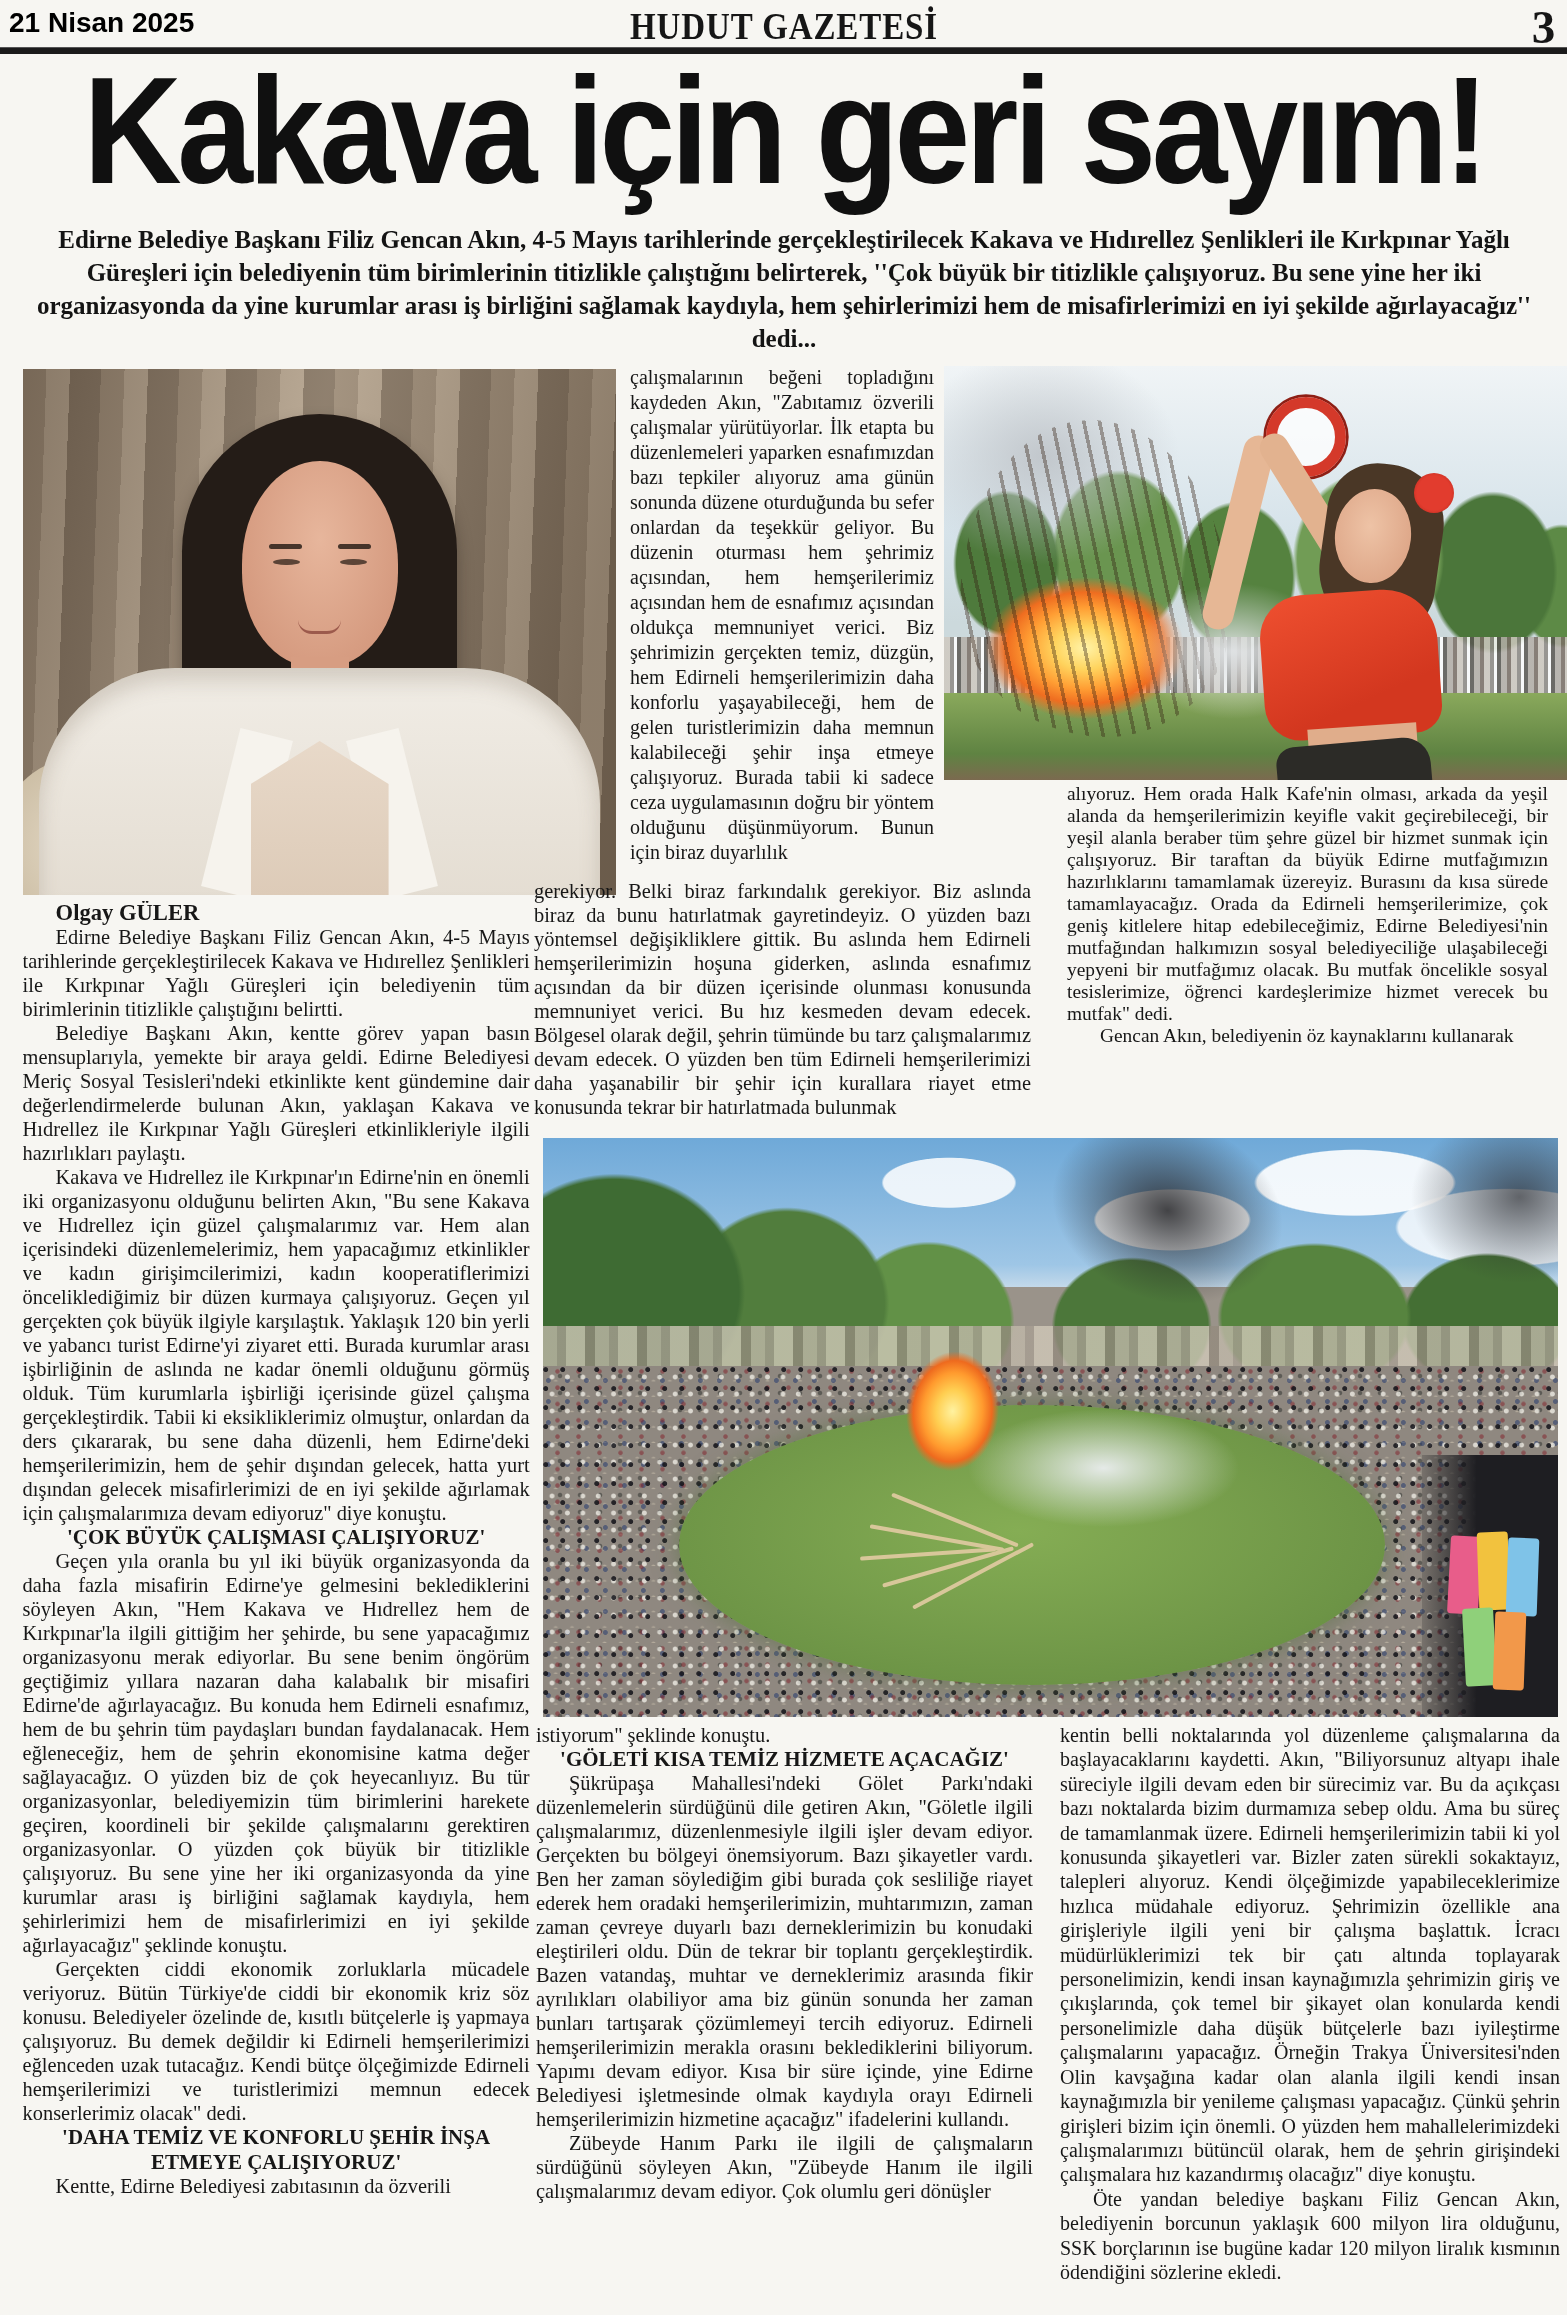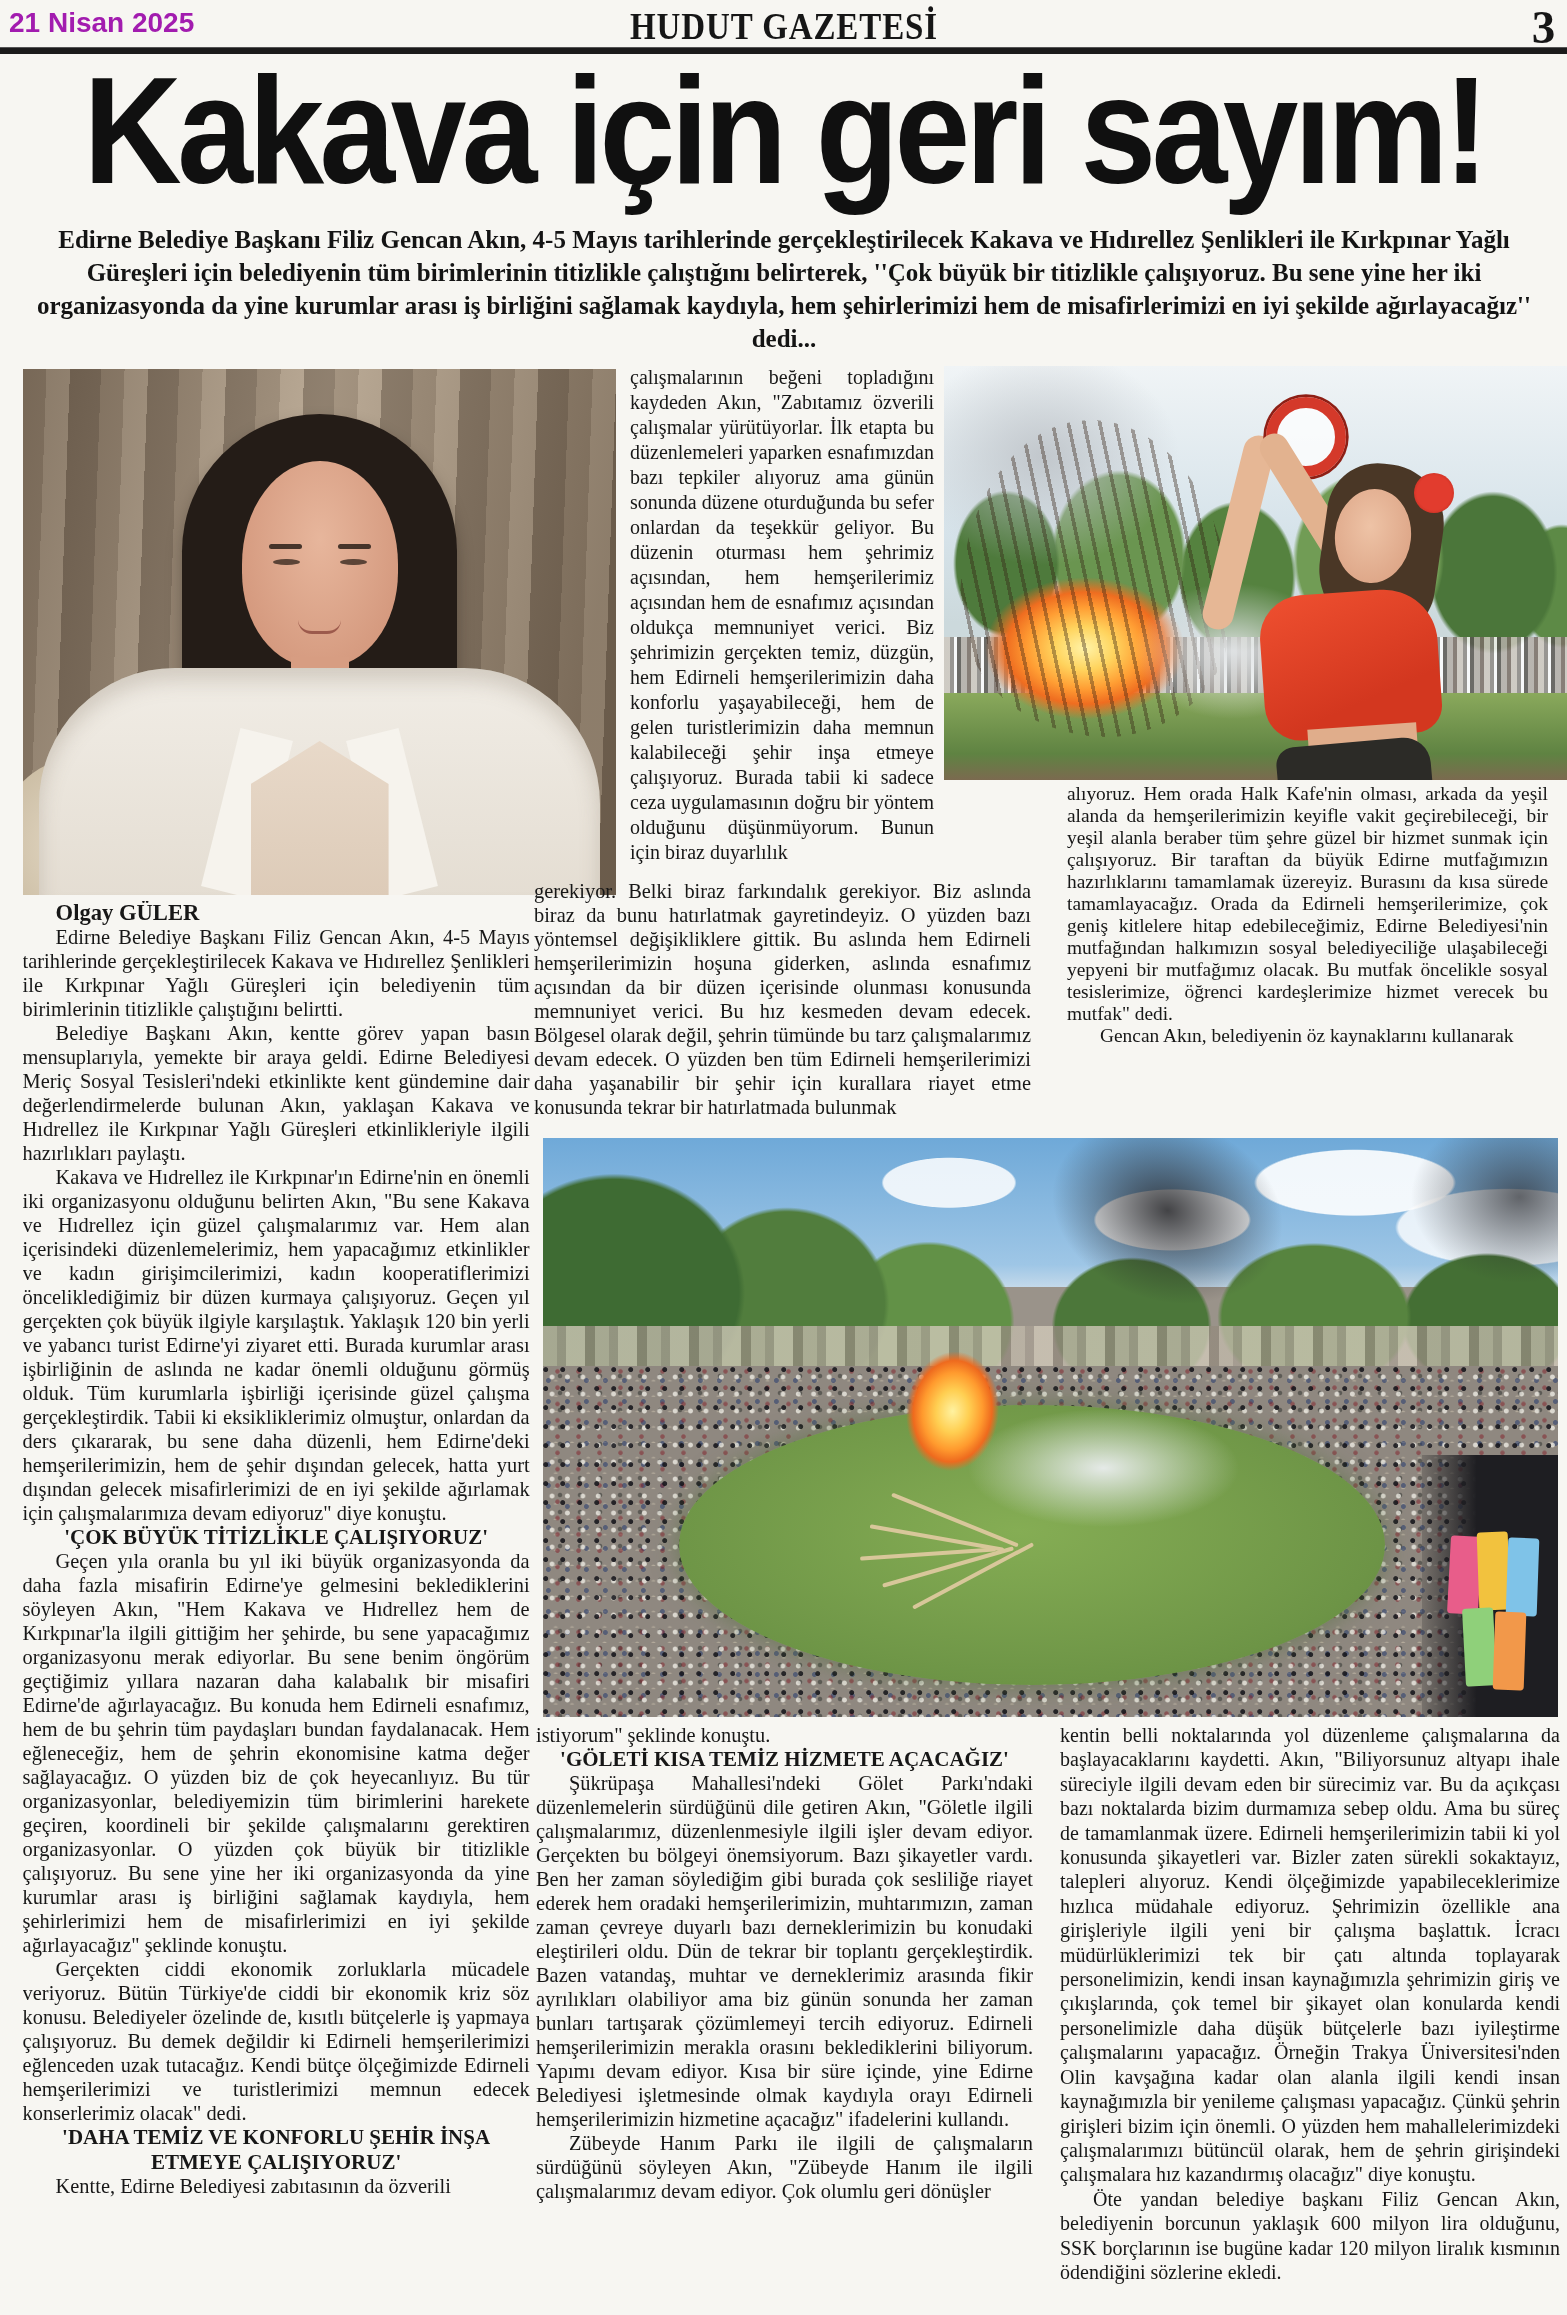--- a/index.html
+++ b/index.html
@@ -1,20 +1,20 @@
 <!DOCTYPE html>
 <html style="font-size:14.5px"><head>
 <meta charset="utf-8">
 <style>
   html,body{margin:0;padding:0;}
   body{width:1568px;height:2316px;background:#e9e8e4;font-family:"Liberation Serif",serif;}
   .page{position:relative;width:1568px;height:2316px;background:#f7f6f2;color:#131313;overflow:hidden;}
 
   
-  .hdr-date{position:absolute;left:9px;top:7.2px;font-family:"Liberation Sans",sans-serif;font-weight:bold;font-size:28px;letter-spacing:0px;color:#a21caf;}
+  .hdr-date{position:absolute;left:9px;top:7.2px;font-family:"Liberation Sans",sans-serif;font-weight:bold;font-size:28px;letter-spacing:0px;color:#000000;}
   .hdr-masthead{position:absolute;left:0;right:0;top:5.4px;text-align:center;font-family:"Liberation Serif",serif;font-weight:bold;font-size:33px;letter-spacing:0.9px;transform:scaleY(1.18);transform-origin:top center;color:#161616;}
   .hdr-page{position:absolute;right:12.7px;top:0px;font-family:"Liberation Serif",serif;font-weight:bold;font-size:47px;color:#161616;}
   .hdr-rule{position:absolute;left:0;right:0;top:47px;height:6.3px;background:#1b1b1b;border-top:0.9px solid #555;}
 
   
   .headline{position:absolute;left:0;right:0;top:43px;text-align:center;font-family:"Liberation Sans",sans-serif;font-weight:bold;font-size:136px;letter-spacing:-4.5px;white-space:nowrap;transform:scaleY(1.12);transform-origin:top center;color:#101010;}
   .deck{position:absolute;left:33px;top:223px;width:1502px;text-align:center;font-weight:bold;font-size:25px;line-height:33px;color:#141414;}
 
   
   .col{position:absolute;text-align:justify;font-size:20.4px;line-height:24px;color:#171717;}
@@ -185,21 +185,21 @@
     <div class="pc-panel" style="right:20px;top:400px;background:#7fc3e8;transform:rotate(2deg);"></div>
     <div class="pc-panel" style="right:63px;top:470px;background:#8fd07a;transform:rotate(-3deg);"></div>
     <div class="pc-panel" style="right:33px;top:474px;background:#f2984a;transform:rotate(2deg);"></div>
   </div>
 
   <div class="col block-left">
     <p class="byline">Olgay GÜLER</p>
     <p class="ind">Edirne Belediye Başkanı Filiz Gencan Akın, 4-5 Mayıs tarihlerinde gerçekleştirilecek Kakava ve Hıdırellez Şenlikleri ile Kırkpınar Yağlı Güreşleri için belediyenin tüm birimlerinin titizlikle çalıştığını belirtti.</p>
     <p class="ind">Belediye Başkanı Akın, kentte görev yapan basın mensuplarıyla, yemekte bir araya geldi. Edirne Belediyesi Meriç Sosyal Tesisleri'ndeki etkinlikte kent gündemine dair değerlendirmelerde bulunan Akın, yaklaşan Kakava ve Hıdrellez ile Kırkpınar Yağlı Güreşleri etkinlikleriyle ilgili hazırlıkları paylaştı.</p>
     <p class="ind">Kakava ve Hıdrellez ile Kırkpınar'ın Edirne'nin en önemli iki organizasyonu olduğunu belirten Akın, "Bu sene Kakava ve Hıdrellez için güzel çalışmalarımız var. Hem alan içerisindeki düzenlemelerimiz, hem yapacağımız etkinlikler ve kadın girişimcilerimizi, kadın kooperatiflerimizi önceliklediğimiz bir düzen kurmaya çalışıyoruz. Geçen yıl gerçekten çok büyük ilgiyle karşılaştık. Yaklaşık 120 bin yerli ve yabancı turist Edirne'yi ziyaret etti. Burada kurumlar arası işbirliğinin de aslında ne kadar önemli olduğunu görmüş olduk. Tüm kurumlarla işbirliği içerisinde güzel çalışma gerçekleştirdik. Tabii ki eksikliklerimiz olmuştur, onlardan da ders çıkararak, bu sene daha düzenli, hem Edirne'deki hemşerilerimizin, hem de şehir dışından gelecek, hatta yurt dışından gelecek misafirlerimizi de en iyi şekilde ağırlamak için çalışmalarımıza devam ediyoruz" diye konuştu.</p>
-    <h4>'ÇOK BÜYÜK TİTİZLİKLE ÇALIŞIYORUZ'</h4>
+    <h4>'ÇOK BÜYÜK ÇALIŞMASI ÇALIŞIYORUZ'</h4>
     <p class="ind">Geçen yıla oranla bu yıl iki büyük organizasyonda da daha fazla misafirin Edirne'ye gelmesini beklediklerini söyleyen Akın, "Hem Kakava ve Hıdrellez hem de Kırkpınar'la ilgili gittiğim her şehirde, bu sene yapacağımız organizasyonu merak ediyorlar. Bu sene benim öngörüm geçtiğimiz yıllara nazaran daha kalabalık bir misafiri Edirne'de ağırlayacağız. Bu konuda hem Edirneli esnafımız, hem de bu şehrin tüm paydaşları bundan faydalanacak. Hem eğleneceğiz, hem de şehrin ekonomisine katma değer sağlayacağız. O yüzden biz de çok heyecanlıyız. Bu tür organizasyonlar, belediyemizin tüm birimlerini harekete geçiren, koordineli bir şekilde çalışmalarını gerektiren organizasyonlar. O yüzden çok büyük bir titizlikle çalışıyoruz. Bu sene yine her iki organizasyonda da yine kurumlar arası iş birliğini sağlamak kaydıyla, hem şehirlerimizi hem de misafirlerimizi en iyi şekilde ağırlayacağız" şeklinde konuştu.</p>
     <p class="ind">Gerçekten ciddi ekonomik zorluklarla mücadele veriyoruz. Bütün Türkiye'de ciddi bir ekonomik kriz söz konusu. Belediyeler özelinde de, kısıtlı bütçelerle iş yapmaya çalışıyoruz. Bu demek değildir ki Edirneli hemşerilerimizi eğlenceden uzak tutacağız. Kendi bütçe ölçeğimizde Edirneli hemşerilerimizi ve turistlerimizi memnun edecek konserlerimiz olacak" dedi.</p>
     <h4>'DAHA TEMİZ VE KONFORLU ŞEHİR İNŞA ETMEYE ÇALIŞIYORUZ'</h4>
     <p class="ind">Kentte, Edirne Belediyesi zabıtasının da özverili</p>
   </div>
 
   <div class="col block-mid-narrow">
     <p>çalışmalarının beğeni topladığını kaydeden Akın, "Zabıtamız özverili çalışmalar yürütüyorlar. İlk etapta bu düzenlemeleri yaparken esnafımızdan bazı tepkiler alıyoruz ama günün sonunda düzene oturduğunda bu sefer onlardan da teşekkür geliyor. Bu düzenin oturması hem şehrimiz açısından, hem hemşerilerimiz açısından hem de esnafımız açısından oldukça memnuniyet verici. Biz şehrimizin gerçekten temiz, düzgün, hem Edirneli hemşerilerimizin daha konforlu yaşayabileceği, hem de gelen turistlerimizin daha memnun kalabileceği şehir inşa etmeye çalışıyoruz. Burada tabii ki sadece ceza uygulamasının doğru bir yöntem olduğunu düşünmüyorum. Bunun için biraz duyarlılık</p>
   </div>
 

